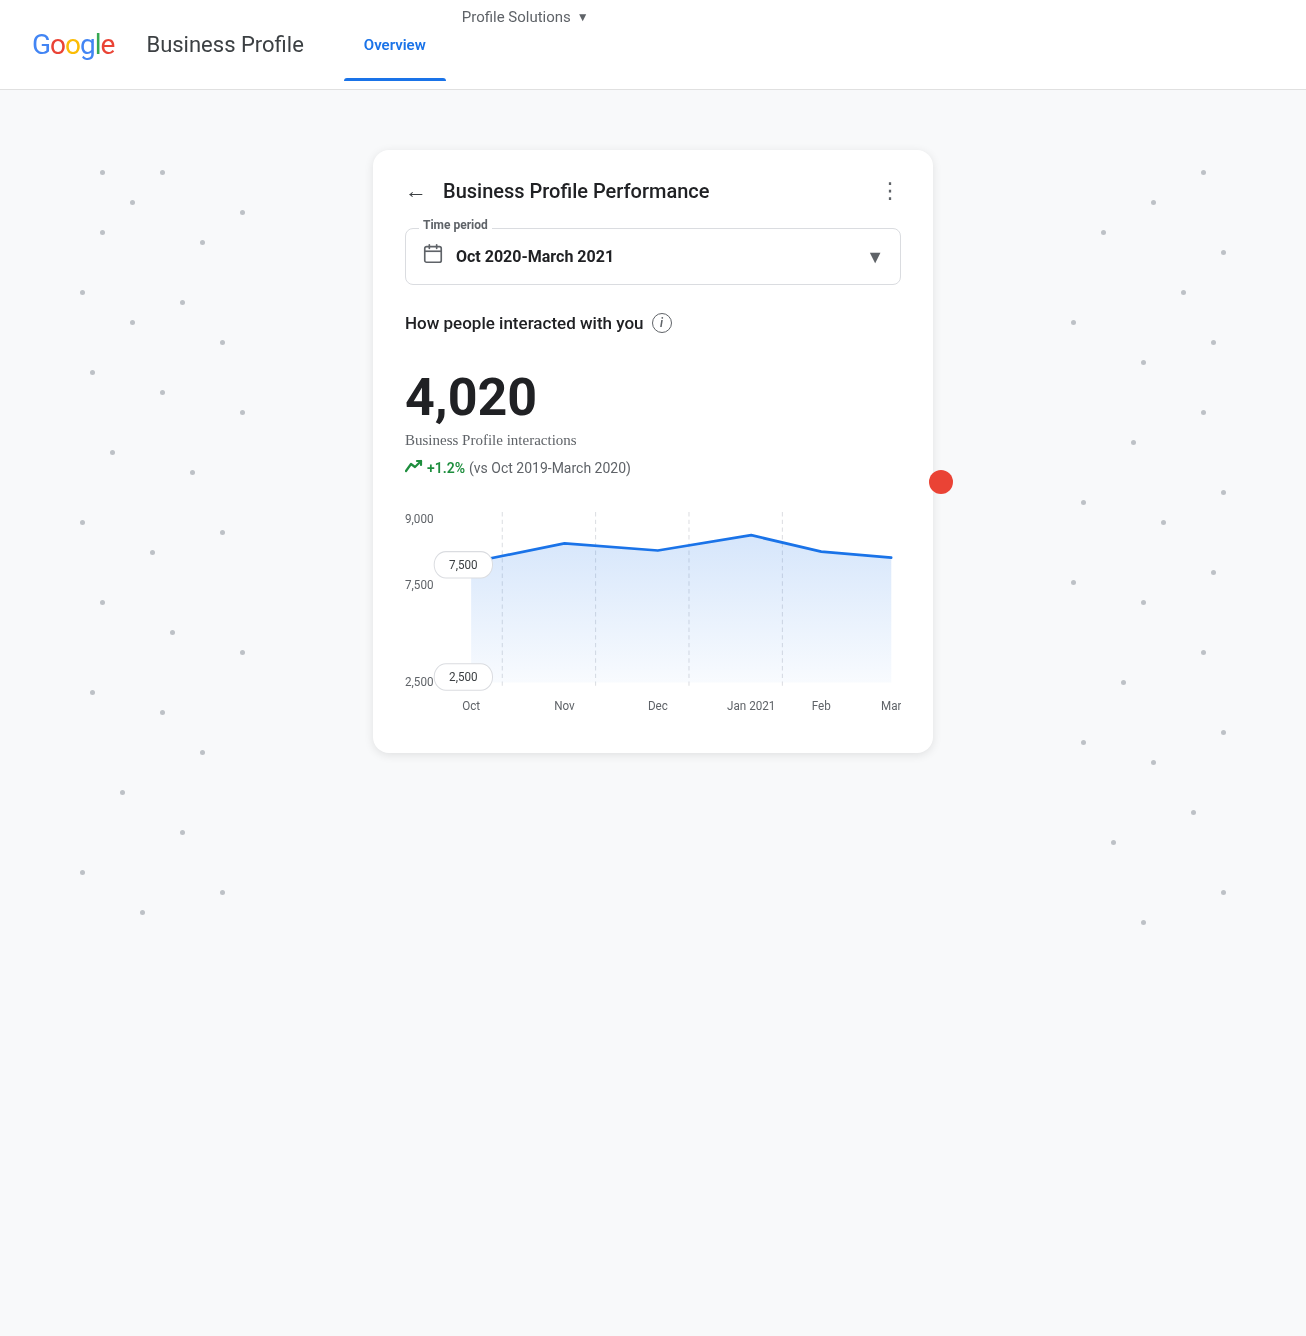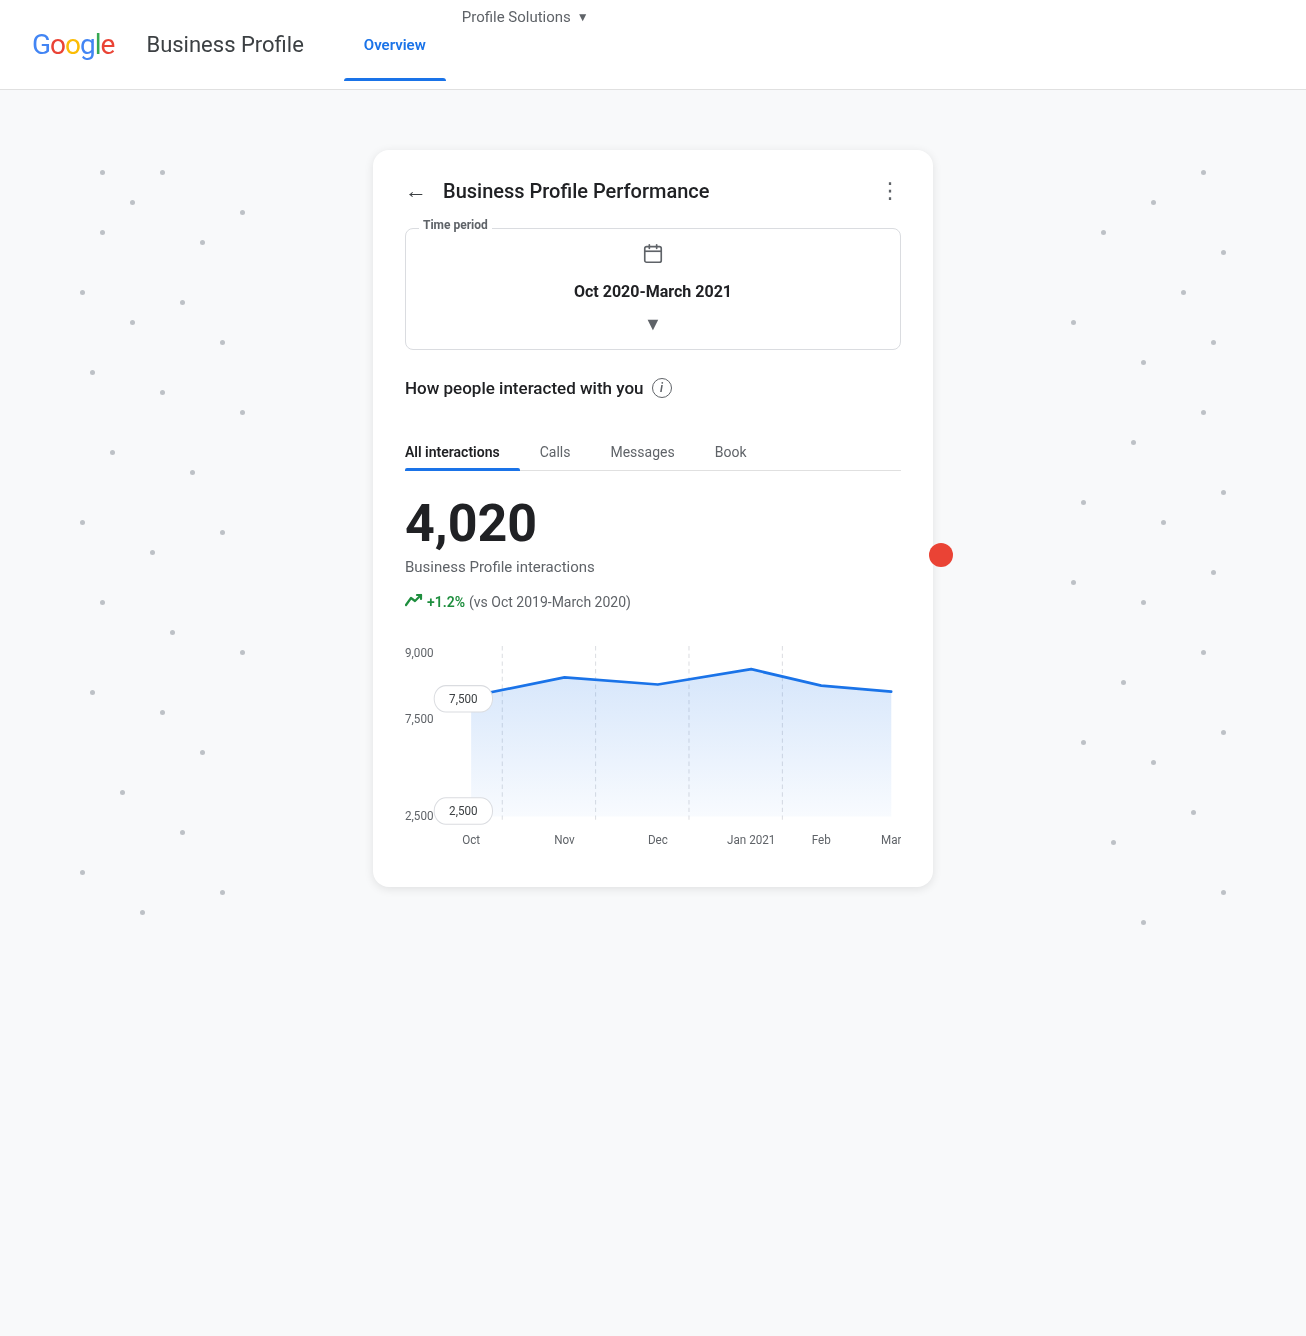--- a/index.html
+++ b/index.html
@@ -170,21 +170,20 @@
       z-index: 1;
     }
     .time-period-selector {
       border: 1.5px solid #dadce0;
       border-radius: 8px;
       padding: 14px 16px;
       display: flex;
       align-items: center;
       gap: 12px;
       cursor: pointer;
-      flex-direction: column;
     }
     .calendar-icon {
       font-size: 20px;
       color: #5f6368;
     }
     .time-period-value {
       font-size: 16px;
       color: #202124;
       flex: 1;
     }
@@ -255,21 +254,22 @@
     .main-stat {
       font-size: 52px;
       font-weight: 700;
       color: #202124;
       line-height: 1.1;
       margin-bottom: 6px;
     }
     .stat-label {
       font-size: 15px;
       color: #5f6368;
-      margin-bottom: 16px;
+      margin-bottom: 9px;
+      font-family: Liberation Serif, serif;
     }
     .stat-trend {
       display: flex;
       align-items: center;
       gap: 4px;
       font-size: 14px;
       color: #1e8e3e;
       margin-bottom: 24px;
     }
     .trend-arrow {
@@ -416,34 +416,20 @@
         <span class="time-period-value">Oct 2020-March 2021</span>
         <span class="dropdown-arrow">▼</span>
       </div>
     </div>
 
     <div class="section-heading">
       <span>How people interacted with you</span>
       <span class="info-icon">i</span>
     </div>
 
-    <div class="tabs-row">
-      <div class="tab-item active">
-        <span>All interactions</span>
-      </div>
-      <div class="tab-item">
-        <span>Calls</span>
-      </div>
-      <div class="tab-item">
-        <span>Messages</span>
-      </div>
-      <div class="tab-item">
-        <span>Book</span>
-      </div>
-    </div>
 
     <div class="main-stat">4,020</div>
     <div class="stat-label">Business Profile interactions</div>
     <div class="stat-trend">
       <span class="trend-arrow">
         <svg width="18" height="14" viewBox="0 0 18 14" fill="none">
           <polyline points="1,12 6,5 10,8 16,2" stroke="#1e8e3e" stroke-width="2.2" fill="none" stroke-linecap="round" stroke-linejoin="round"></polyline>
           <polyline points="12,2 16,2 16,6" stroke="#1e8e3e" stroke-width="2.2" fill="none" stroke-linecap="round" stroke-linejoin="round"></polyline>
         </svg>
       </span>

